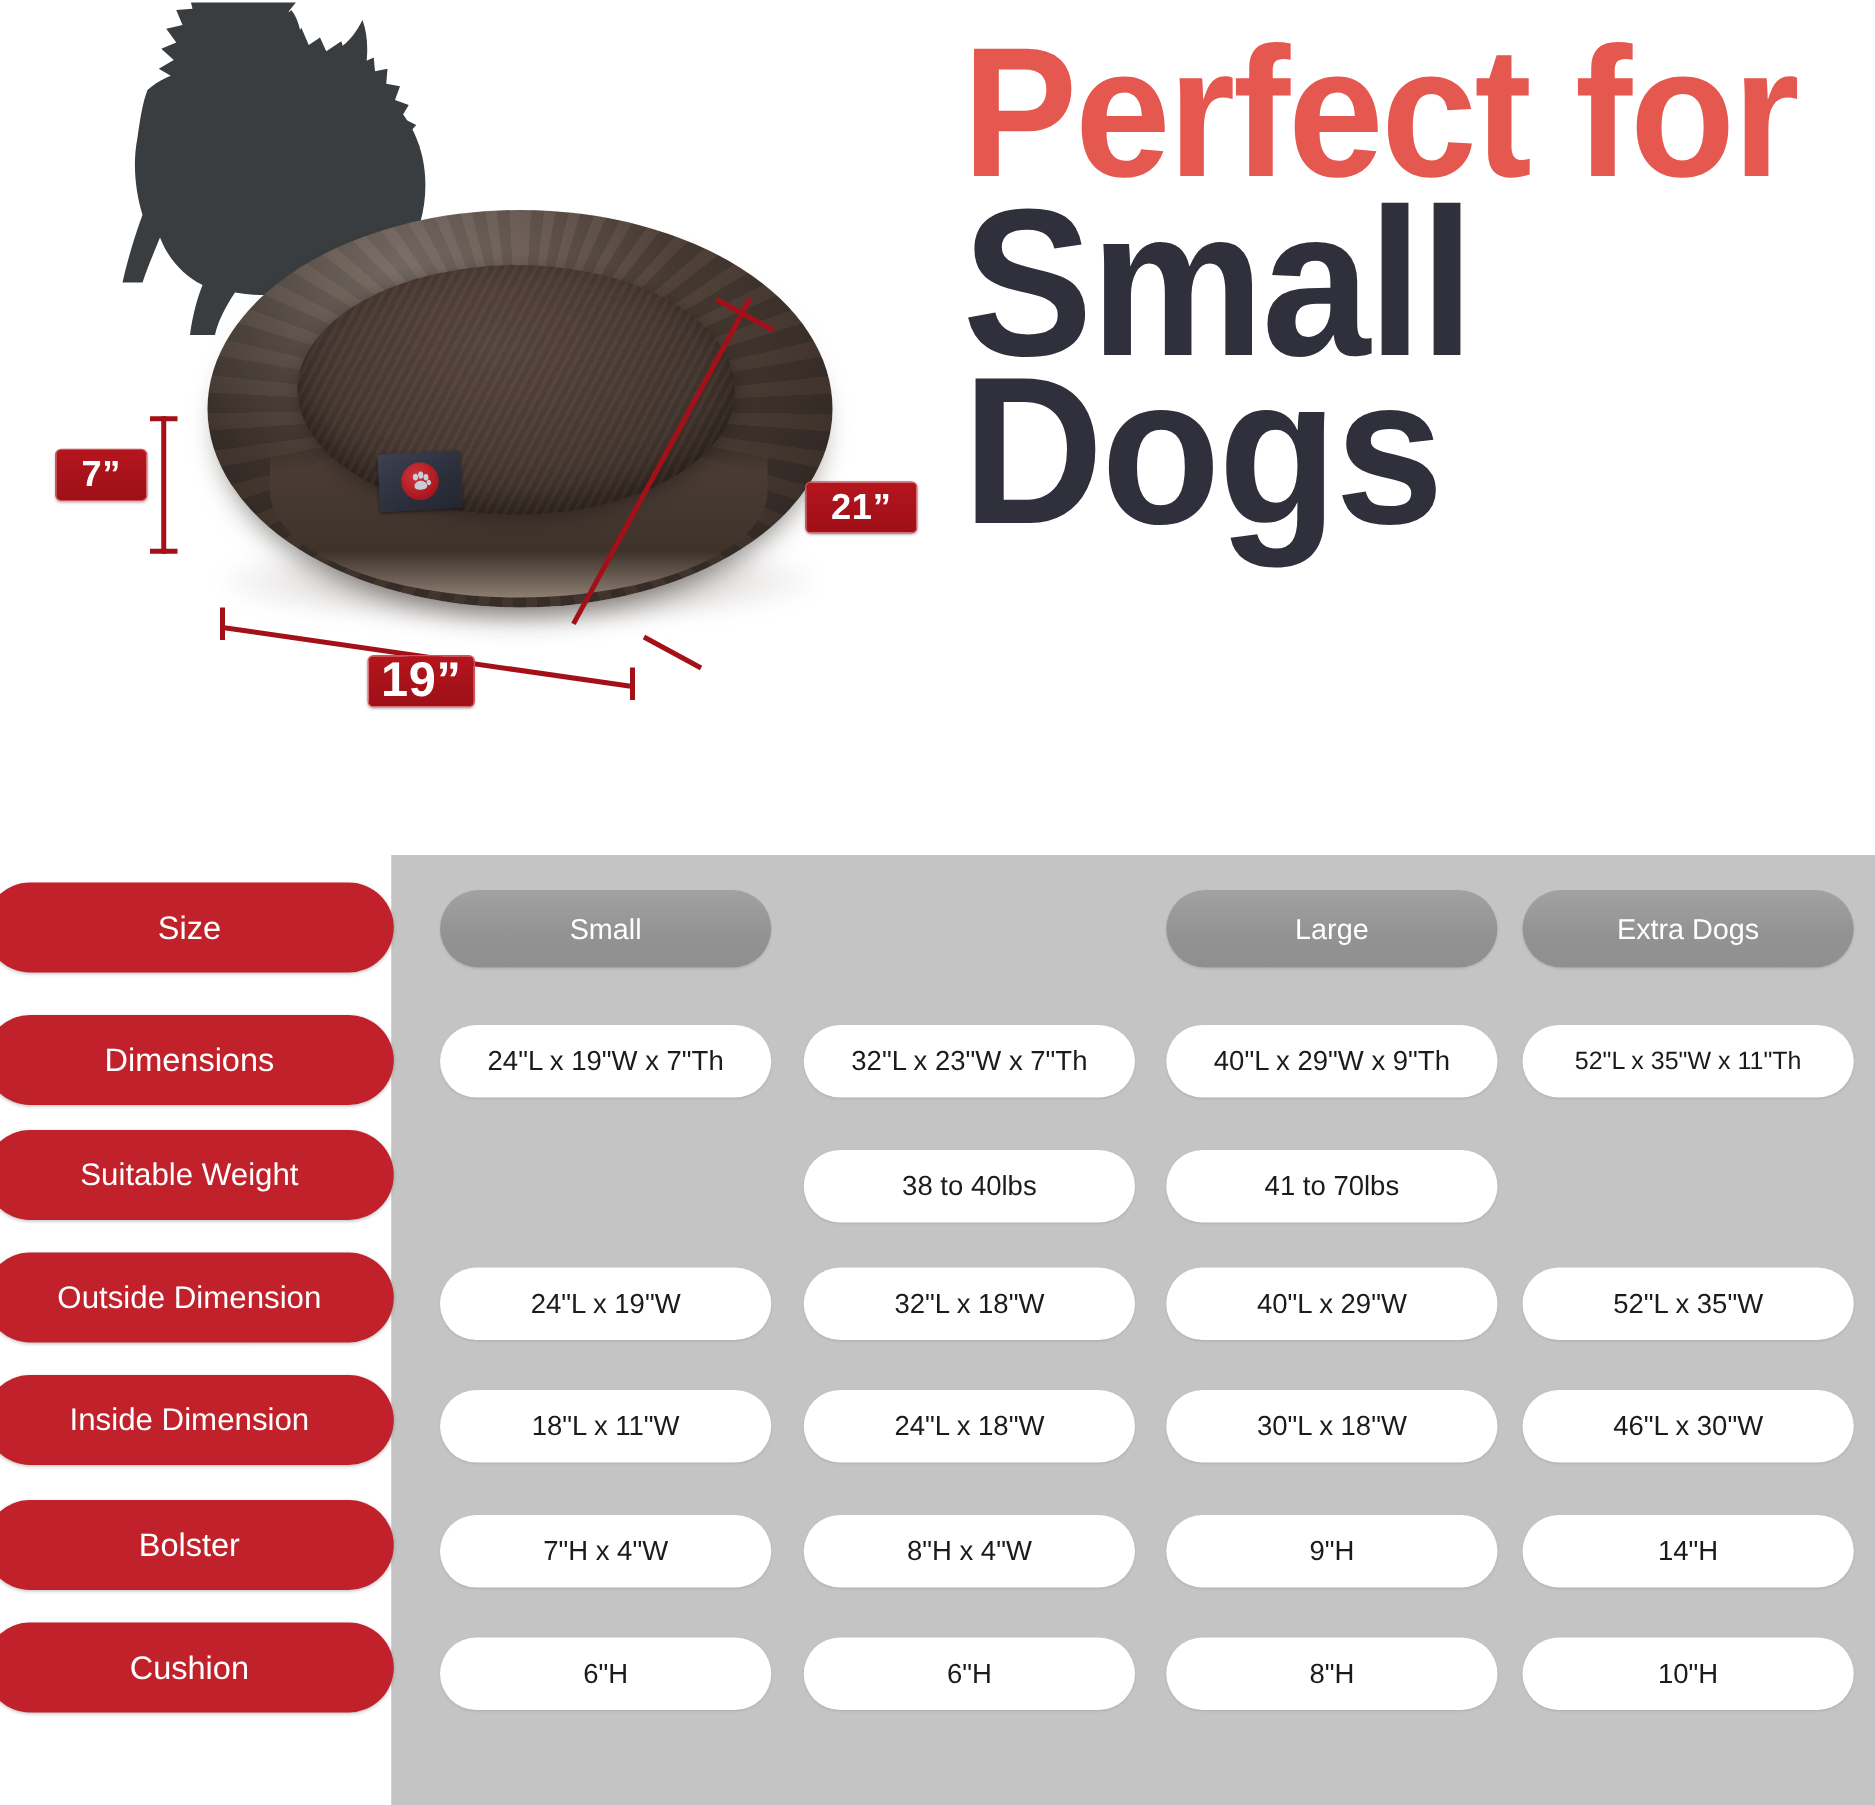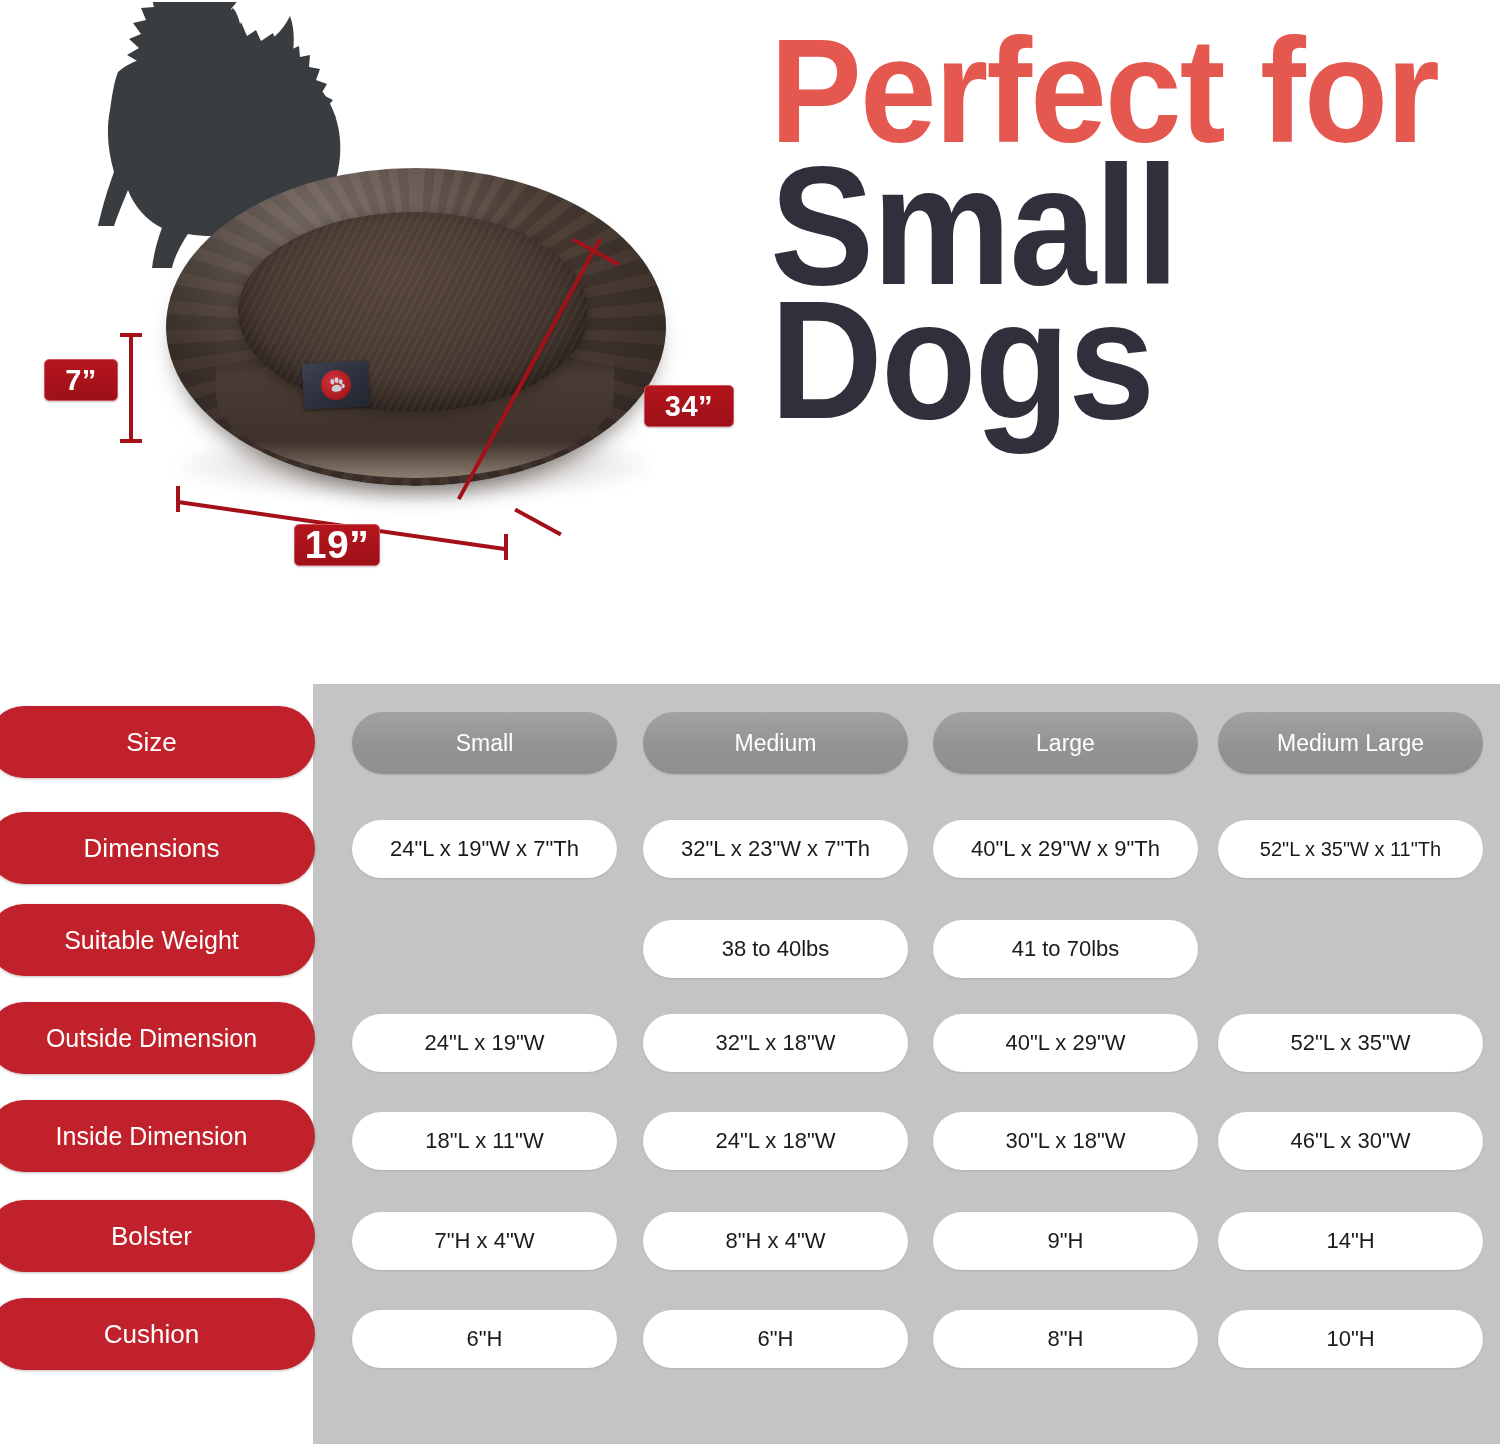--- a/index.html
+++ b/index.html
@@ -238,44 +238,43 @@
     <div class="dim-line" id="dim19-cap-l"></div>
     <div class="dim-line" id="dim19-cap-r"></div>
   </div>
   <div class="callout" id="callout-19">19”</div>
 
   <div id="dim24-wrap">
     <div class="dim-line" id="dim24-stem"></div>
     <div class="dim-line" id="dim24-cap-t"></div>
     <div class="dim-line" id="dim24-cap-b"></div>
   </div>
-  <div class="callout" id="callout-24">34”</div>
+  <div class="callout" id="callout-24">21”</div>
 
   <div id="headline">
     <div class="line" id="headline-l1">Perfect for</div>
     <div class="line" id="headline-l2">Small</div>
     <div class="line" id="headline-l3">Dogs</div>
   </div>
 </div>
 
 <div id="spec-table">
   <div id="spec-panel"></div>
   <div id="row-labels">
       <div class="label-pill" style="top: 34px;">Size</div>
       <div class="label-pill" style="top: 140px;">Dimensions</div>
       <div class="label-pill small-txt" style="top: 232px;">Suitable Weight</div>
       <div class="label-pill small-txt" style="top: 330px;">Outside Dimension</div>
       <div class="label-pill small-txt" style="top: 428px;">Inside Dimension</div>
       <div class="label-pill" style="top: 528px;">Bolster</div>
       <div class="label-pill" style="top: 626px;">Cushion</div>
     </div>
 <div class="head-pill" style="left: 352px; top: 40px; width: 265px;">Small</div>
-    <div class="head-pill" style="left: 643px; top: 40px; width: 265px;">Medium</div>
     <div class="head-pill" style="left: 933px; top: 40px; width: 265px;">Large</div>
-    <div class="head-pill" style="left: 1218px; top: 40px; width: 265px;">Medium Large</div>
+    <div class="head-pill" style="left: 1218px; top: 40px; width: 265px;">Extra Dogs</div>
     <div class="cell-pill" style="left: 352px; top: 148px; width: 265px;">24"L x 19"W x 7"Th</div>
     <div class="cell-pill" style="left: 643px; top: 148px; width: 265px;">32"L x 23"W x 7"Th</div>
     <div class="cell-pill" style="left: 933px; top: 148px; width: 265px;">40"L x 29"W x 9"Th</div>
     <div class="cell-pill" style="left: 1218px; top: 148px; width: 265px; font-size: 20px;">52"L x 35"W x 11"Th</div>
     <div class="cell-pill" style="left: 643px; top: 248px; width: 265px;">38 to 40lbs</div>
     <div class="cell-pill" style="left: 933px; top: 248px; width: 265px;">41 to 70lbs</div>
     <div class="cell-pill" style="left: 352px; top: 342px; width: 265px;">24"L x 19"W</div>
     <div class="cell-pill" style="left: 643px; top: 342px; width: 265px;">32"L x 18"W</div>
     <div class="cell-pill" style="left: 933px; top: 342px; width: 265px;">40"L x 29"W</div>
     <div class="cell-pill" style="left: 1218px; top: 342px; width: 265px;">52"L x 35"W</div>

